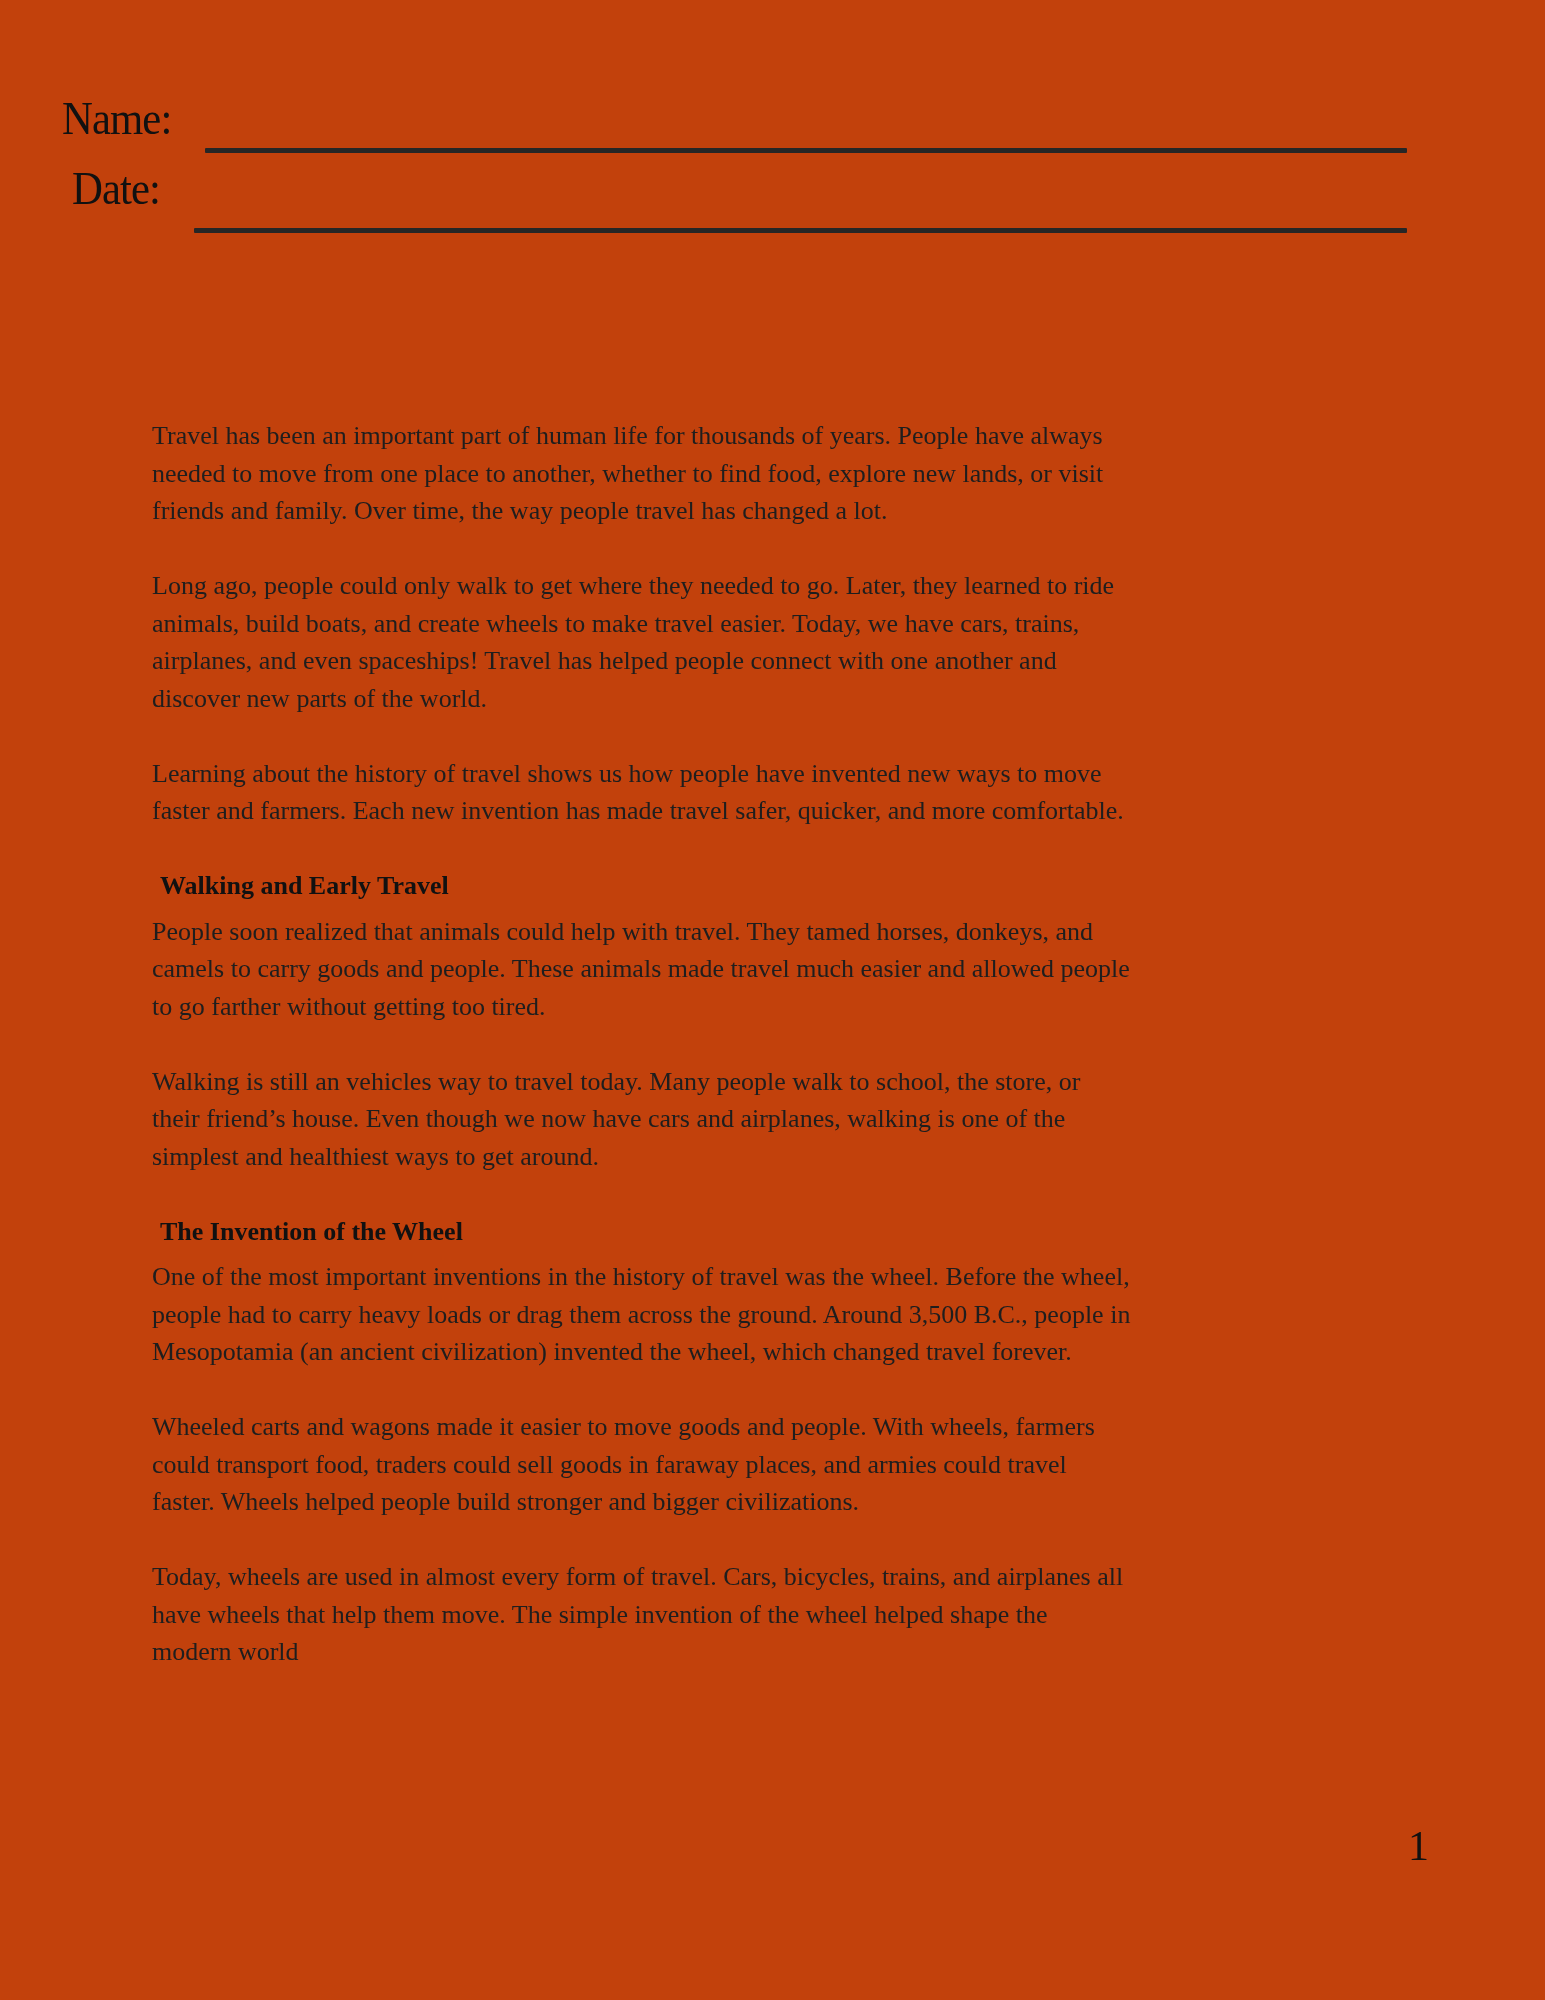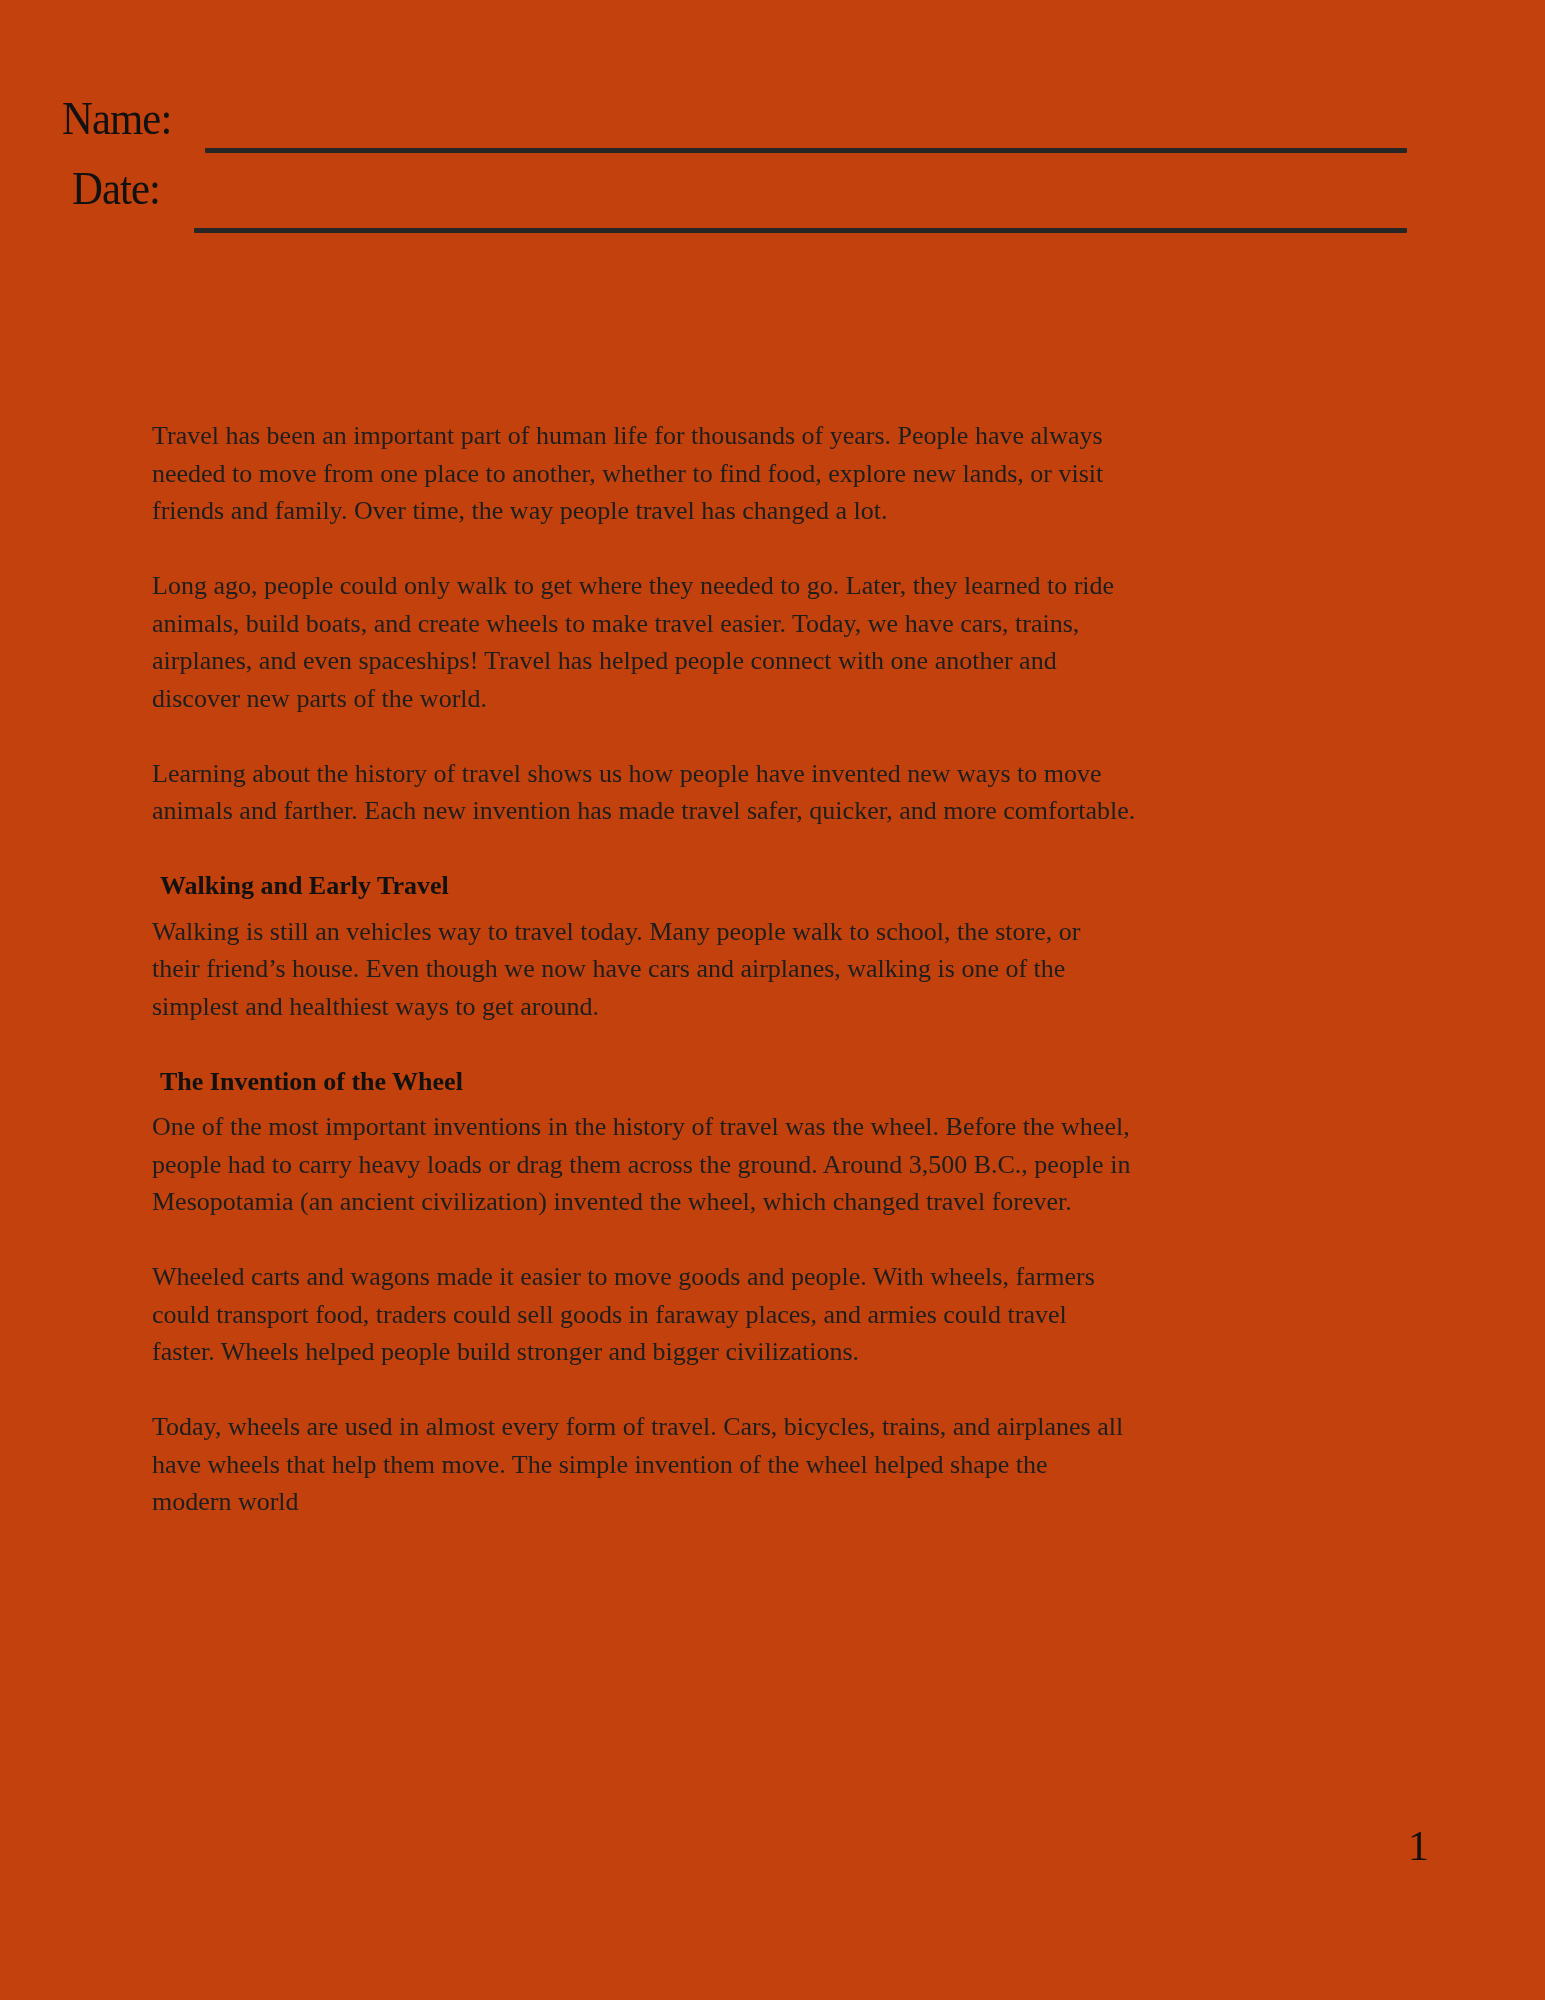--- a/index.html
+++ b/index.html
@@ -95,23 +95,26 @@
   <div class="body-copy">
 
     <p>Travel has been an important part of human life for thousands of years. People have always
 needed to move from one place to another, whether to find food, explore new lands, or visit
 friends and family. Over time, the way people travel has changed a lot.</p>
     <p>Long ago, people could only walk to get where they needed to go. Later, they learned to ride
 animals, build boats, and create wheels to make travel easier. Today, we have cars, trains,
 airplanes, and even spaceships! Travel has helped people connect with one another and
 discover new parts of the world.</p>
     <p>Learning about the history of travel shows us how people have invented new ways to move
-animals and farther. Each new invention has made travel safer, quicker, and more comfortable.</p>
+faster and farmers. Each new invention has made travel safer, quicker, and more comfortable.</p>
 
     <h2 class="section-heading">Walking and Early Travel</h2>
+    <p>People soon realized that animals could help with travel. They tamed horses, donkeys, and
+camels to carry goods and people. These animals made travel much easier and allowed people
+to go farther without getting too tired.</p>
     <p>Walking is still an vehicles way to travel today. Many people walk to school, the store, or
 their friend’s house. Even though we now have cars and airplanes, walking is one of the
 simplest and healthiest ways to get around.</p>
 
     <h2 class="section-heading">The Invention of the Wheel</h2>
     <p>One of the most important inventions in the history of travel was the wheel. Before the wheel,
 people had to carry heavy loads or drag them across the ground. Around 3,500 B.C., people in
 Mesopotamia (an ancient civilization) invented the wheel, which changed travel forever.</p>
     <p>Wheeled carts and wagons made it easier to move goods and people. With wheels, farmers
 could transport food, traders could sell goods in faraway places, and armies could travel

